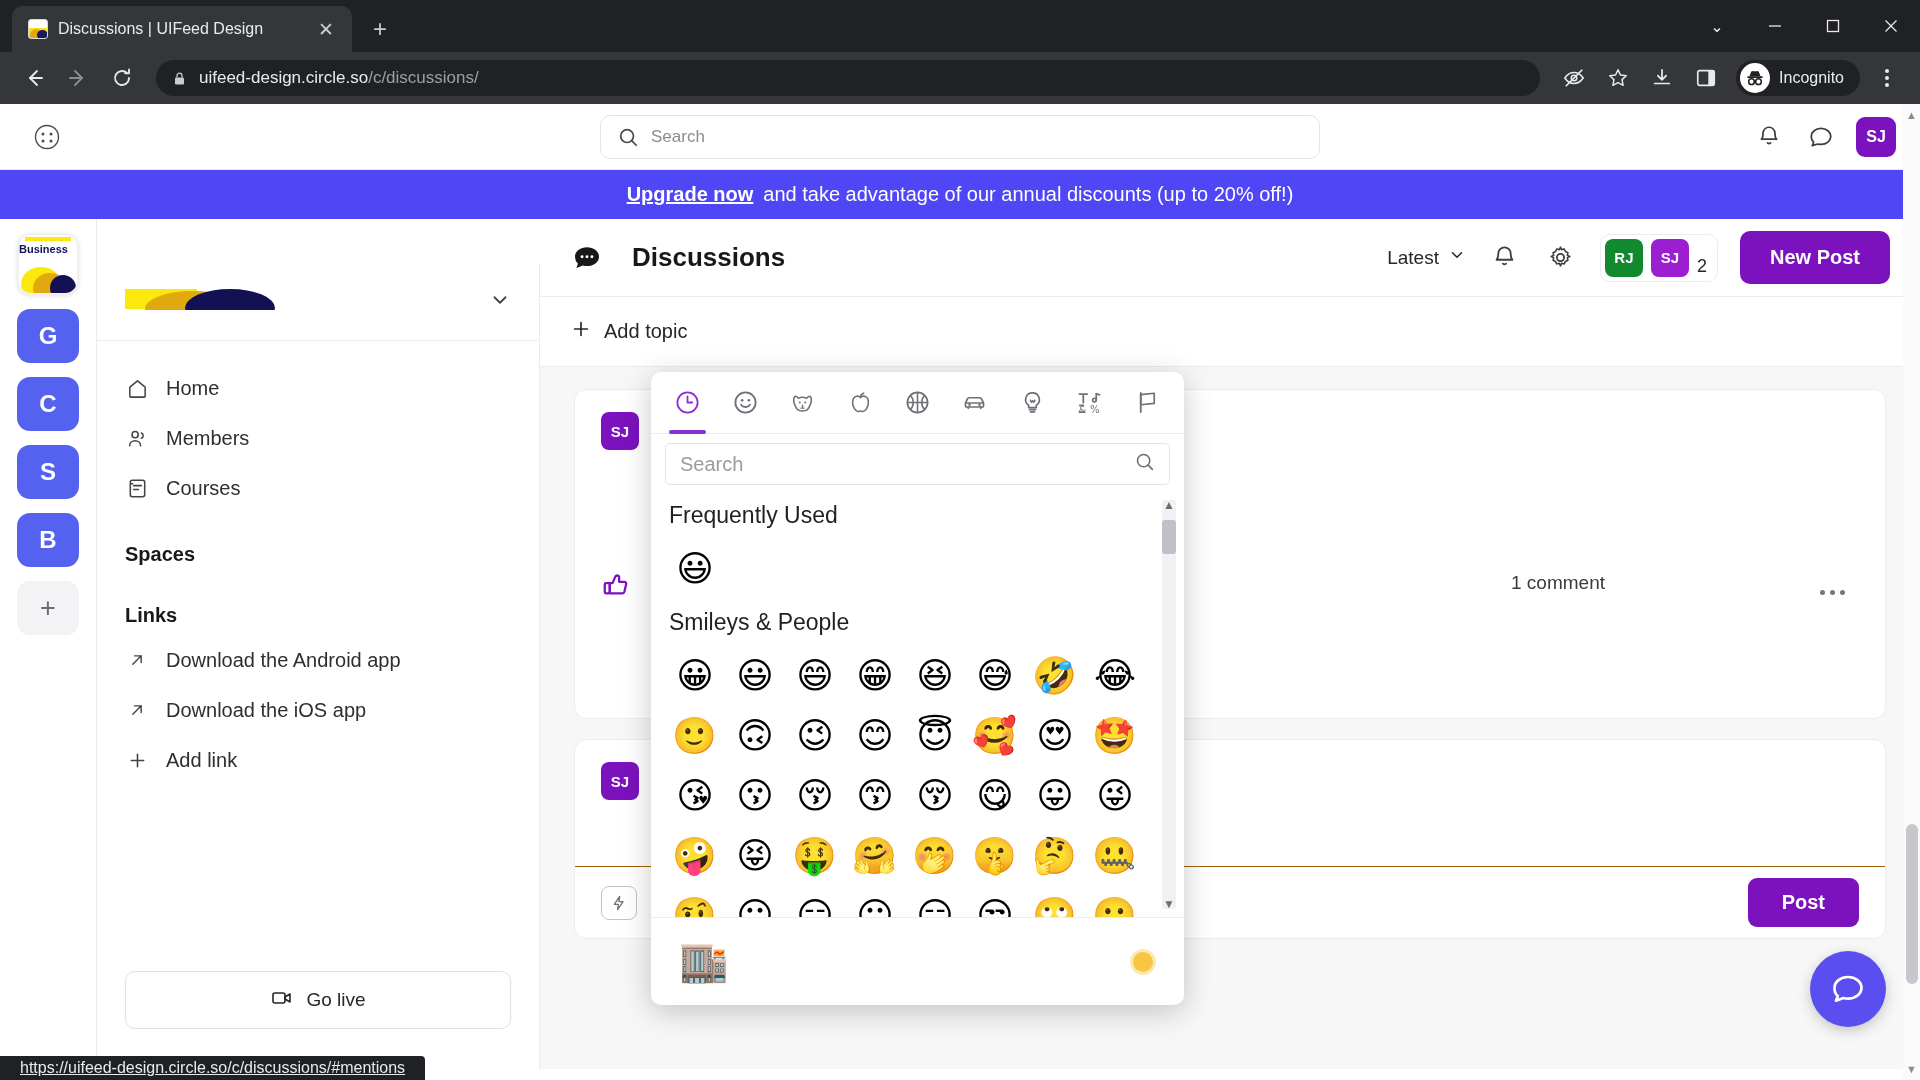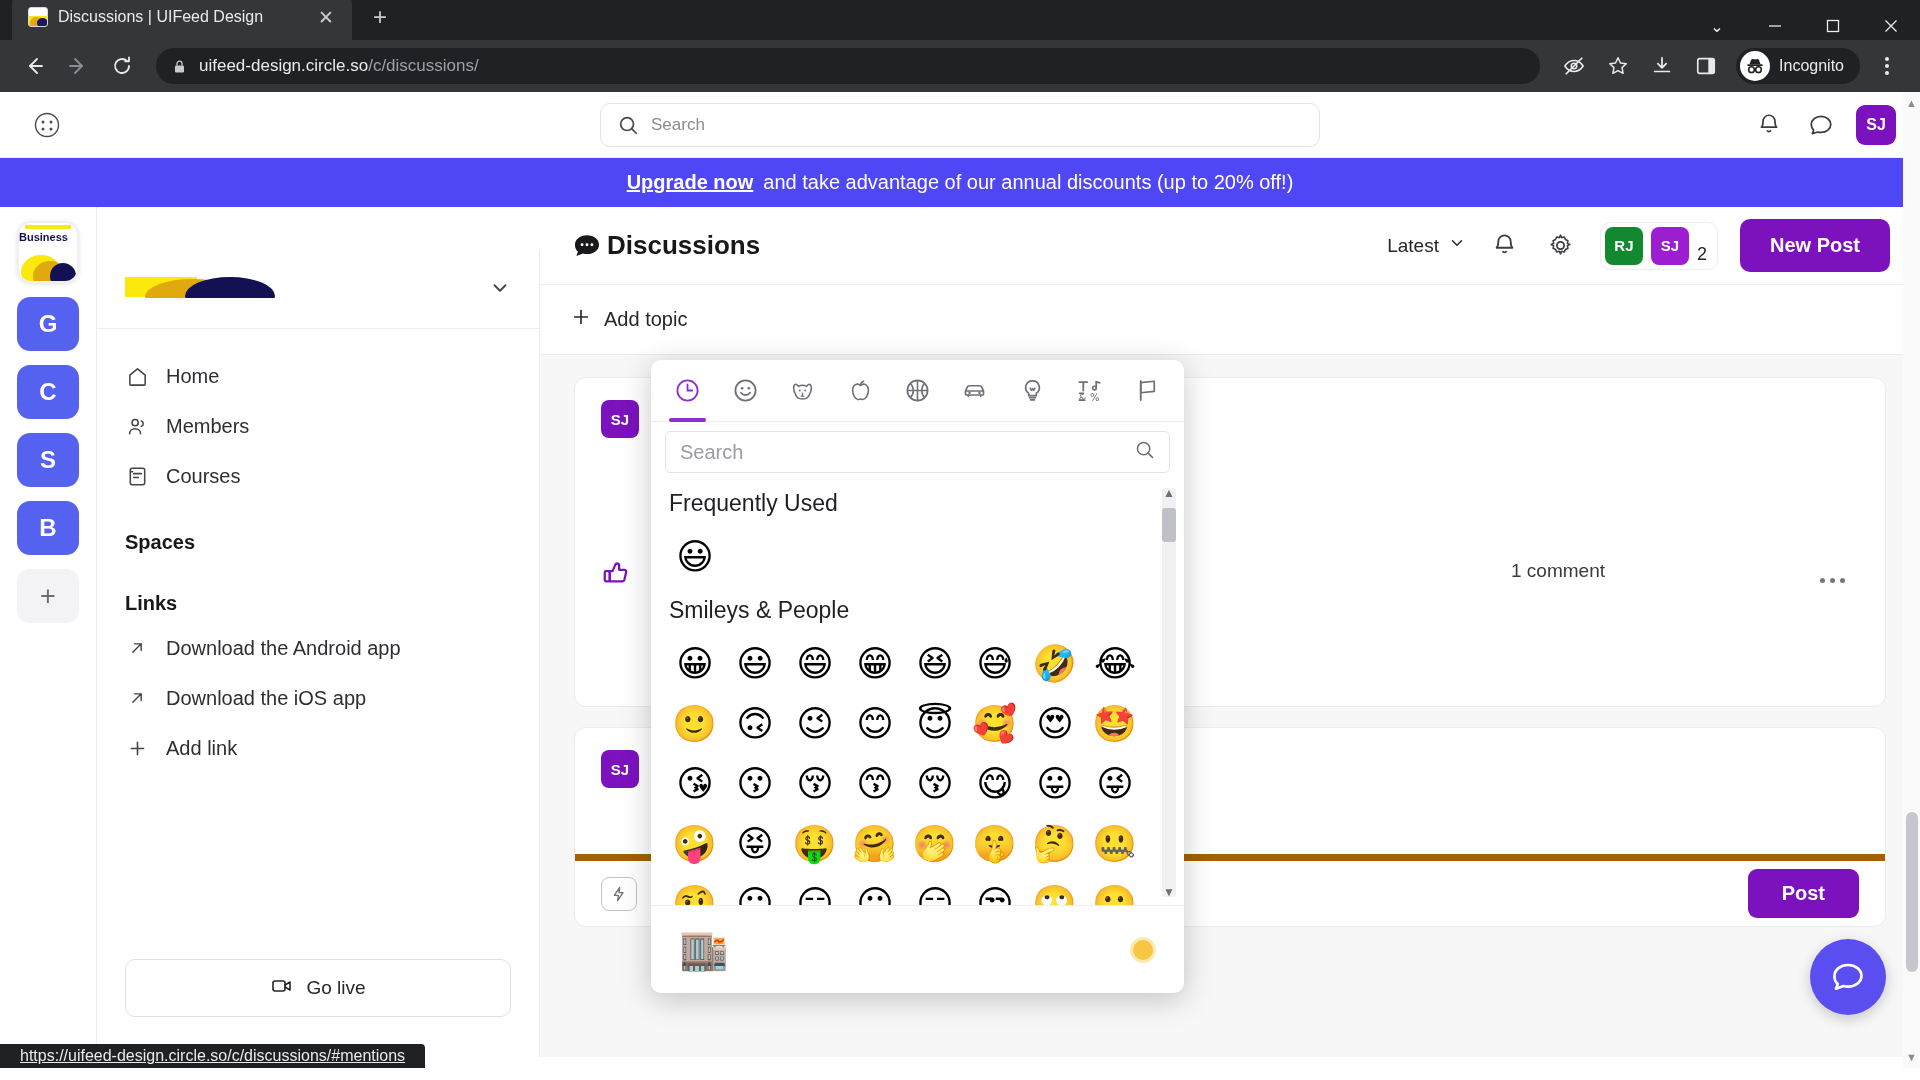--- a/index.html
+++ b/index.html
@@ -7,21 +7,21 @@
     width: 1920px; height: 1080px;
     font-family: "Liberation Sans", sans-serif;
     overflow: hidden;
     background: #ffffff;
   }
 
   
   .browser { width: 1920px; height: 1080px; position: relative; background: #fff; }
 
   .tabstrip {
-    height: 40px; background: #202124; display: flex; align-items: flex-end;
+    height: 52px; background: #202124; display: flex; align-items: flex-end;
     padding-left: 12px; position: relative;
   }
   .tab {
     display: flex; align-items: center; gap: 10px;
     height: 46px; min-width: 340px; max-width: 340px;
     background: #35363a; border-radius: 10px 10px 0 0;
     padding: 0 14px 0 16px; position: relative;
   }
   .tab-favicon {
     width: 20px; height: 20px; border-radius: 3px; flex: 0 0 20px;
@@ -189,21 +189,21 @@
   .golive {
     height: 58px; border: 1px solid #e0e0e4; border-radius: 10px;
     display: flex; align-items: center; justify-content: center; gap: 12px;
     font-size: 19px; color: #26262b; background: #fff;
   }
 
   
   .main { flex: 1; background: #f7f7f8; position: relative; overflow: hidden; }
   .main-head {
     height: 78px; background: #fff; border-bottom: 1px solid #ececec;
-    display: flex; align-items: center; padding: 0 30px; gap: 3px;
+    display: flex; align-items: center; padding: 0 30px; gap: 28px;
   }
   .mh-icon { width: 34px; height: 34px; display: flex; align-items: center; justify-content: center; }
   .mh-title { font-size: 26px; font-weight: bold; color: #18181b; }
   .mh-right { margin-left: auto; display: flex; align-items: center; gap: 22px; }
   .sort-sel { display: flex; align-items: center; gap: 9px; font-size: 19px; color: #26262b; }
   .facepile {
     display: flex; align-items: flex-end; gap: 8px; background: #fff;
     border: 1px solid #ededf0; border-radius: 10px; padding: 4px 10px 4px 4px;
   }
   .face { width: 38px; height: 38px; border-radius: 8px; color: #fff;
@@ -238,21 +238,21 @@
   .like-icon { color: #7B12BE; }
   .comment-count { position: absolute; right: 280px; top: 182px; font-size: 19px; color: #3a3a40; }
   .dots { position: absolute; right: 40px; top: 200px; display: flex; gap: 5px; }
   .dots i { width: 5px; height: 5px; border-radius: 50%; background: #76767e; display: block; }
 
   .card.composer { height: 200px; margin-top: 20px; }
   .comp-row { display: flex; align-items: flex-start; gap: 16px; padding: 22px 26px 0 26px; }
   .comp-text { font-size: 20px; color: #3a3a40; padding-top: 6px; }
   .comp-toolbar {
     position: absolute; left: 0; right: 0; bottom: 0; height: 72px;
-    border-top: 7px solid #a16207; display: flex; align-items: center;
+    border-top: 1px solid #a16207; display: flex; align-items: center;
     padding: 0 26px; gap: 14px;
   }
   .ct-btn {
     width: 36px; height: 34px; border: 1.6px solid #c3c3cb; border-radius: 8px;
     display: flex; align-items: center; justify-content: center; color: #70707a;
     font-size: 12px; font-weight: bold;
   }
   .post-btn {
     margin-left: auto; background: #7B12BE; color: #fff; font-size: 20px;
     font-weight: bold; padding: 13px 34px; border-radius: 9px; border: none;

